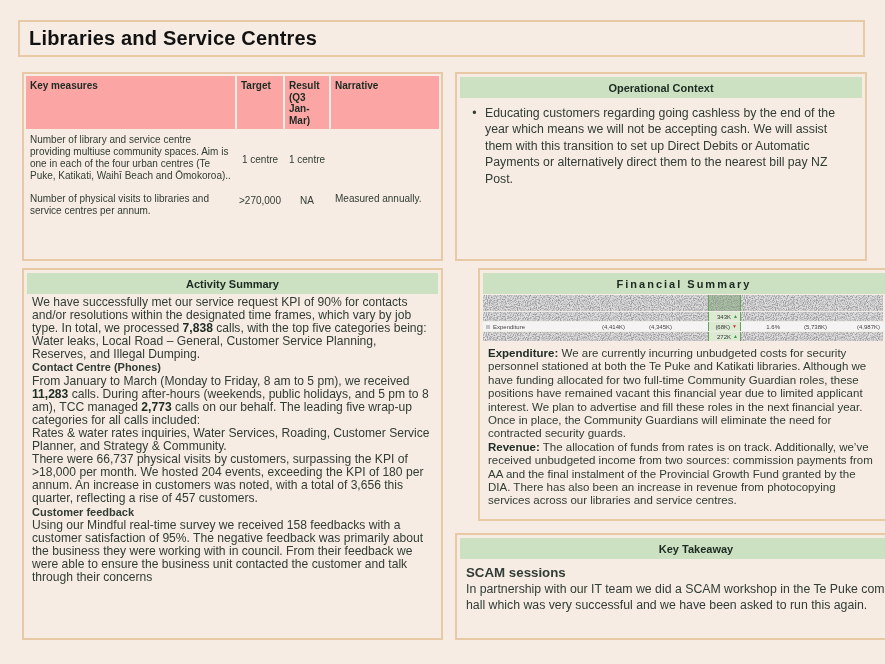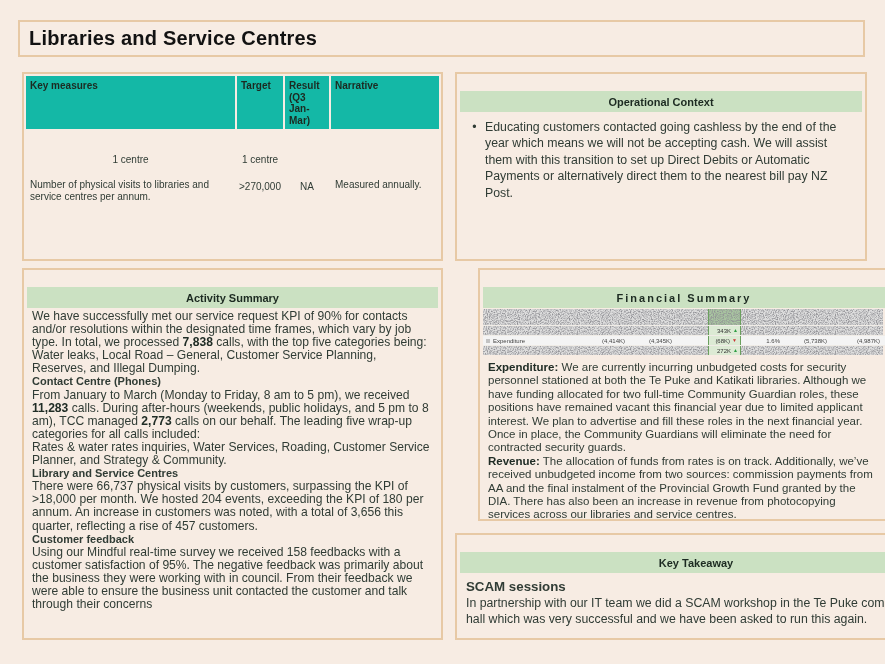--- a/index.html
+++ b/index.html
@@ -19,33 +19,33 @@
     position:absolute; border:2px solid #e7c9a5; box-sizing:border-box;
     background:#f7ece3;
   }
   #panel-key-measures { left:22px;  top:72px;  width:421px; height:189px; }
   #panel-operational  { left:455px; top:72px;  width:412px; height:189px; }
   #panel-activity     { left:22px;  top:268px; width:421px; height:372px; }
   #panel-financial    { left:478px; top:268px; width:412px; height:253px; }
   #panel-takeaway     { left:455px; top:533px; width:482px; height:107px; }
 
   .panel-header {
-    margin:17px 3px 0 3px; background:#cbe1c2; height:21px;
+    margin:3px 3px 0 3px; background:#cbe1c2; height:21px;
     display:flex; align-items:center; justify-content:center;
     font-weight:bold; font-size:11px; color:#1c2a21;
   }
   .spaced { letter-spacing:2px; }
 
   
   .km { margin:2px 2px; font-size:10px; }
   .km-head {
     display:grid; grid-template-columns:209px 46px 44px 1fr; column-gap:2px;
   }
   .km-head > div {
-    background:#14b8a6; padding:4px 4px 3px 4px; font-weight:bold;
+    background:#fca5a5; padding:4px 4px 3px 4px; font-weight:bold;
     line-height:11.6px; color:#1c2a21;
   }
   .km-row { display:grid; grid-template-columns:209px 46px 44px 1fr; column-gap:2px; }
   .km-row .measure { padding:0 4px; line-height:11.9px; }
   .km-row .val { text-align:center; line-height:16px; overflow-wrap:anywhere; }
   .km-row .narr { padding:0 4px; line-height:11.9px; }
   .r1 { margin-top:5px; }
   .r1 .val { padding-top:18px; }
   .r2 { margin-top:11px; }
 
@@ -106,52 +106,52 @@
 
 <div class="panel" id="panel-key-measures">
   <div class="km">
     <div class="km-head">
       <div>Key measures</div>
       <div>Target</div>
       <div>Result (Q3 Jan-Mar)</div>
       <div>Narrative</div>
     </div>
     <div class="km-row r1">
+      <div class="measure">Number of library and service centre providing multiuse community spaces. Aim is one in each of the four urban centres (Te Puke, Katikati, Waihī Beach and Ōmokoroa)..</div>
       <div class="val">1 centre</div>
       <div class="val">1 centre</div>
       <div class="narr"></div>
     </div>
     <div class="km-row r2">
       <div class="measure">Number of physical visits to libraries and service centres per annum.</div>
       <div class="val">&gt;270,000</div>
       <div class="val">NA</div>
       <div class="narr">Measured annually.</div>
     </div>
   </div>
 </div>
 
 <div class="panel" id="panel-operational">
   <div class="panel-header">Operational Context</div>
   <div class="oc-body">
     <div class="bullet-row">
       <span class="bullet">•</span>
-      <span class="bullet-text">Educating customers contacted going cashless by the end of the year which means we will not be accepting cash. We will assist them with this transition to set up Direct Debits or Automatic Payments or alternatively direct them to the nearest bill pay NZ Post.</span>
+      <span class="bullet-text">Educating customers regarding going cashless by the end of the year which means we will not be accepting cash. We will assist them with this transition to set up Direct Debits or Automatic Payments or alternatively direct them to the nearest bill pay NZ Post.</span>
     </div>
   </div>
 </div>
 
 <div class="panel" id="panel-activity">
   <div class="panel-header">Activity Summary</div>
   <div class="as-body">
     <div><span>We have successfully met our service request KPI of 90% for contacts and/or resolutions within the designated time frames, which vary by job type. In total, we processed </span><b>7,838</b><span> calls, with the top five categories being:</span></div>
     <div>Water leaks, Local Road – General, Customer Service Planning, Reserves, and Illegal Dumping.</div>
     <div class="bold-line">Contact Centre (Phones)</div>
     <div><span>From January to March (Monday to Friday, 8 am to 5 pm), we received </span><b>11,283</b><span> calls. During after-hours (weekends, public holidays, and 5 pm to 8 am), TCC managed </span><b>2,773</b><span> calls on our behalf. The leading five wrap-up categories for all calls included:</span></div>
     <div>Rates &amp; water rates inquiries, Water Services, Roading, Customer Service Planner, and Strategy &amp; Community.</div>
-    <div class="bold-line">Library and Service Centres</div>
     <div>There were 66,737 physical visits by customers, surpassing the KPI of &gt;18,000 per month. We hosted 204 events, exceeding the KPI of 180 per annum. An increase in customers was noted, with a total of 3,656 this quarter, reflecting a rise of 457 customers.</div>
     <div class="bold-line">Customer feedback</div>
     <div>Using our Mindful real-time survey we received 158 feedbacks with a customer satisfaction of 95%. The negative feedback was primarily about the business they were working with in council. From their feedback we were able to ensure the business unit contacted the customer and talk through their concerns</div>
   </div>
 </div>
 
 <div class="panel" id="panel-financial">
   <div class="panel-header spaced">Financial Summary</div>
 
   <div class="fin-table">

